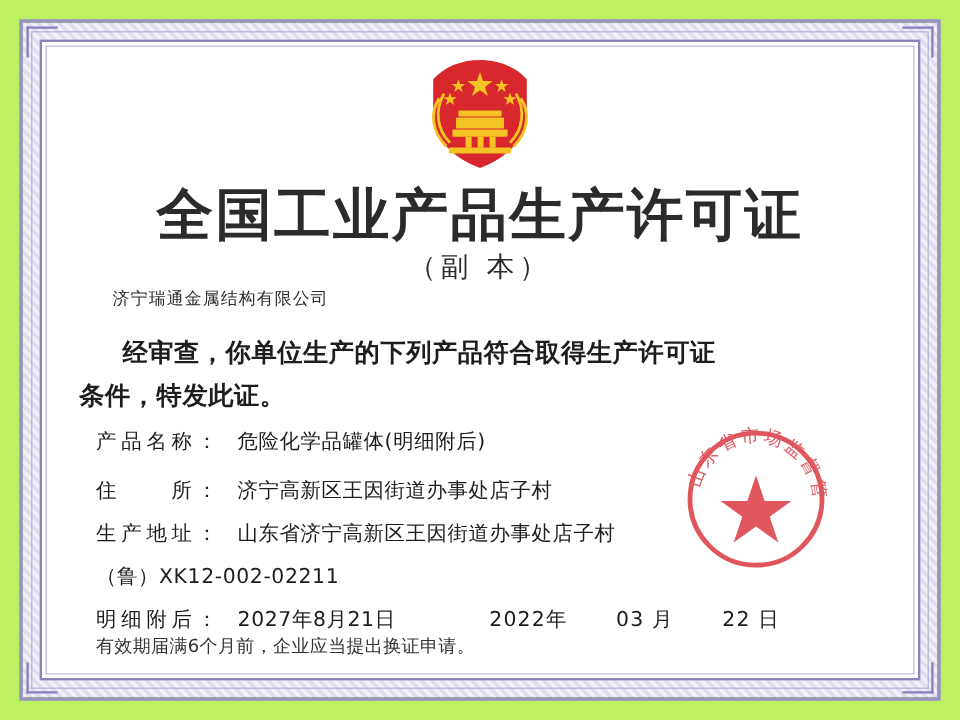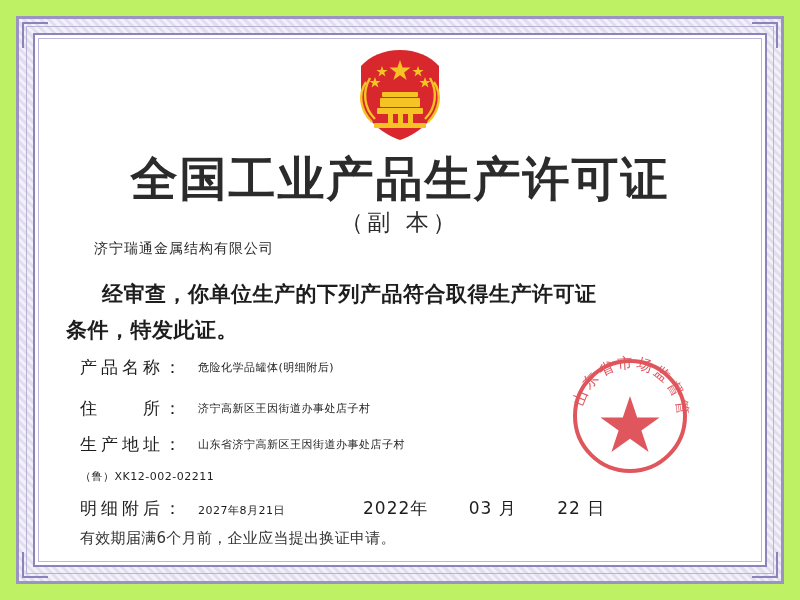--- a/index.html
+++ b/index.html
@@ -169,21 +169,21 @@
     margin-bottom: 13px;
     font-size: 17px;
   }
   .field-label {
     width: 118px;
     letter-spacing: 4px;
     flex: none;
     font-size: 17px;
   }
   .field-value {
-    font-size: 11px;
+    font-size: 17px;
     letter-spacing: 0.5px;
   }
   .row-gap-big { margin-bottom: 18px; }
 
   
   .date-row {
     display: flex;
     align-items: baseline;
     font-size: 17px;
     margin-top: 4px;

